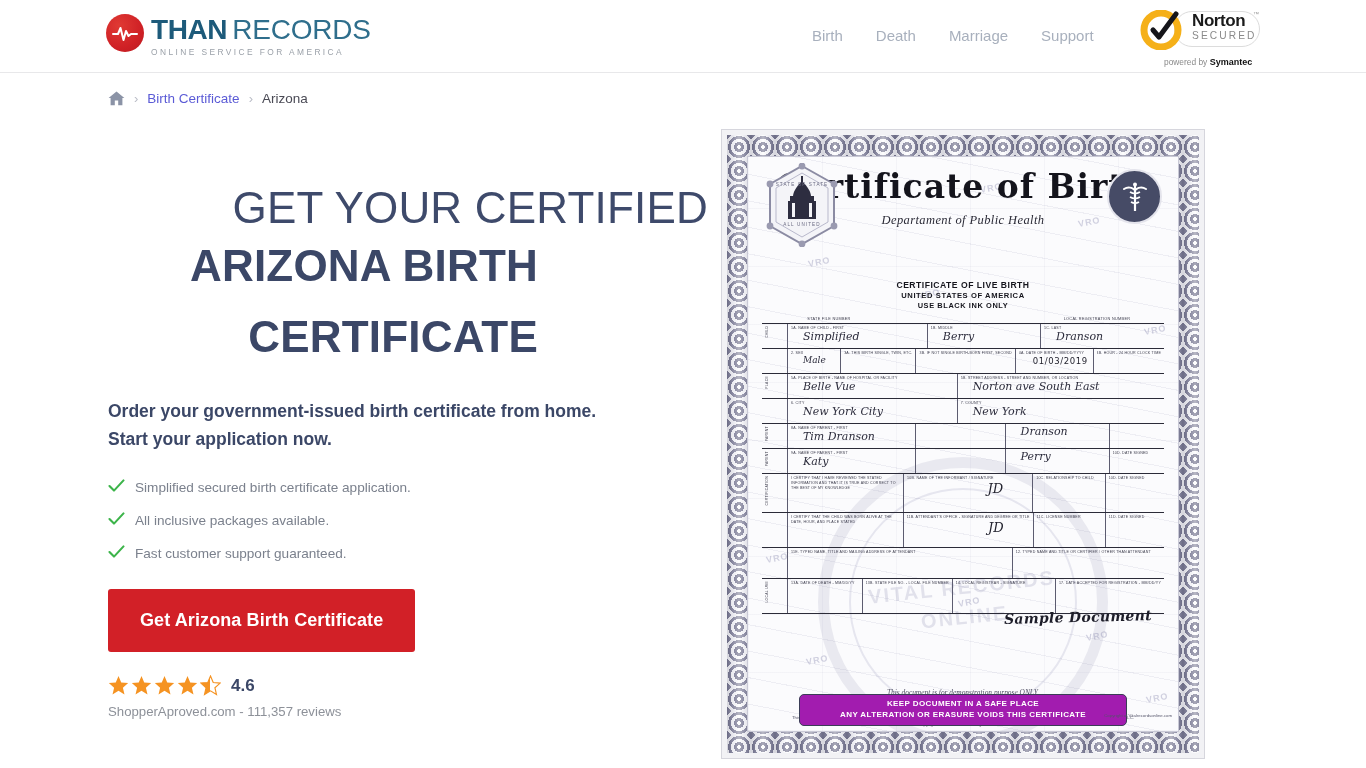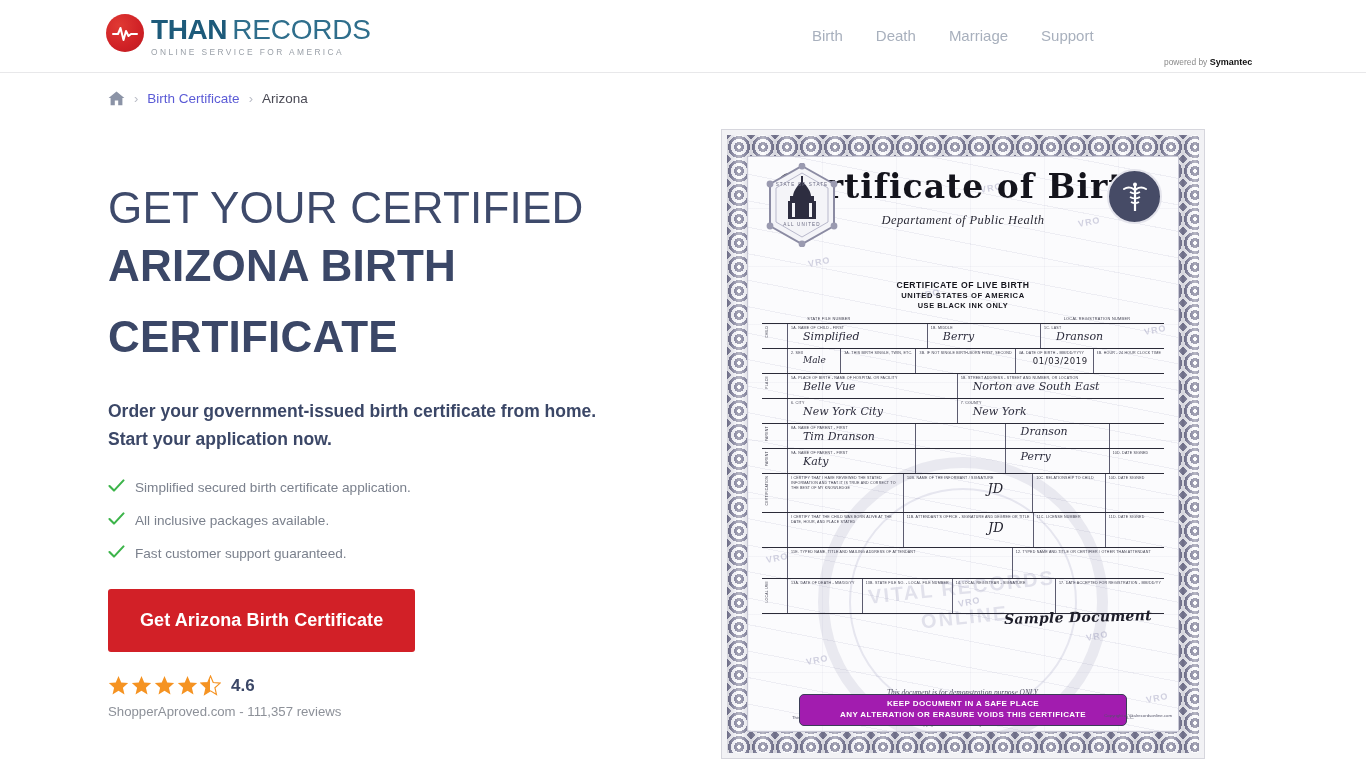--- a/index.html
+++ b/index.html
@@ -100,21 +100,21 @@
     display: flex; align-items: center; gap: 9px;
     font-size: 13.5px;
   }
   .breadcrumb a { color: #5b5bd6; text-decoration: none; }
   .breadcrumb .sep { color: #b9bcc6; font-size: 13px; }
   .breadcrumb .cur { color: #4a4a55; }
   .home-ico { display: block; }
 
   
   .left { position: absolute; left: 108px; top: 186px; width: 600px; }
-  h1 { margin: 0; }
+  h1 { margin: 0; text-align: right; }
   .h-light {
     font-size: 44px; font-weight: 300; color: #3e4a6b;
     letter-spacing: 0.2px; line-height: 1.0; white-space: nowrap;
   }
   .h-bold {
     font-size: 44px; font-weight: bold; color: #3b4767;
     letter-spacing: 0.2px; line-height: 1.62; max-width: 430px;
   }
   .sub {
     margin-top: 24px; font-size: 17.5px; font-weight: bold;
@@ -327,20 +327,35 @@
   </div>
 
   <nav class="nav">
     <a href="#">Birth</a>
     <a href="#">Death</a>
     <a href="#">Marriage</a>
     <a href="#">Support</a>
   </nav>
 
   <div class="norton">
+    <div class="norton-main">
+      <div class="norton-pill"></div>
+      <div class="norton-ring">
+        <svg width="46" height="40" viewBox="0 0 46 40">
+          <circle cx="21" cy="20" r="17" fill="none" stroke="#f5b018" stroke-width="7"></circle>
+          <circle cx="21" cy="20" r="10" fill="#ffffff"></circle>
+          <path d="M13 20 L19 27 L36 4" fill="none" stroke="#15151a" stroke-width="5" stroke-linecap="round" stroke-linejoin="round"></path>
+        </svg>
+      </div>
+      <div class="norton-txt">
+        <div class="norton-name">Norton</div>
+        <div class="norton-sec">SECURED</div>
+      </div>
+      <div class="norton-tm">™</div>
+    </div>
     <div class="norton-powered"><span>powered by </span><b>Symantec</b></div>
   </div>
 </div>
 
 <div class="breadcrumb">
   <a href="#">
     <span>
       <svg class="home-ico" width="17" height="15" viewBox="0 0 17 15">
         <path d="M8.5 0.6 L16.4 7.1 L14.4 7.1 L14.4 14.2 L10.2 14.2 L10.2 9.6 L6.8 9.6 L6.8 14.2 L2.6 14.2 L2.6 7.1 L0.6 7.1 Z" fill="#8b93a6"></path>
       </svg>

